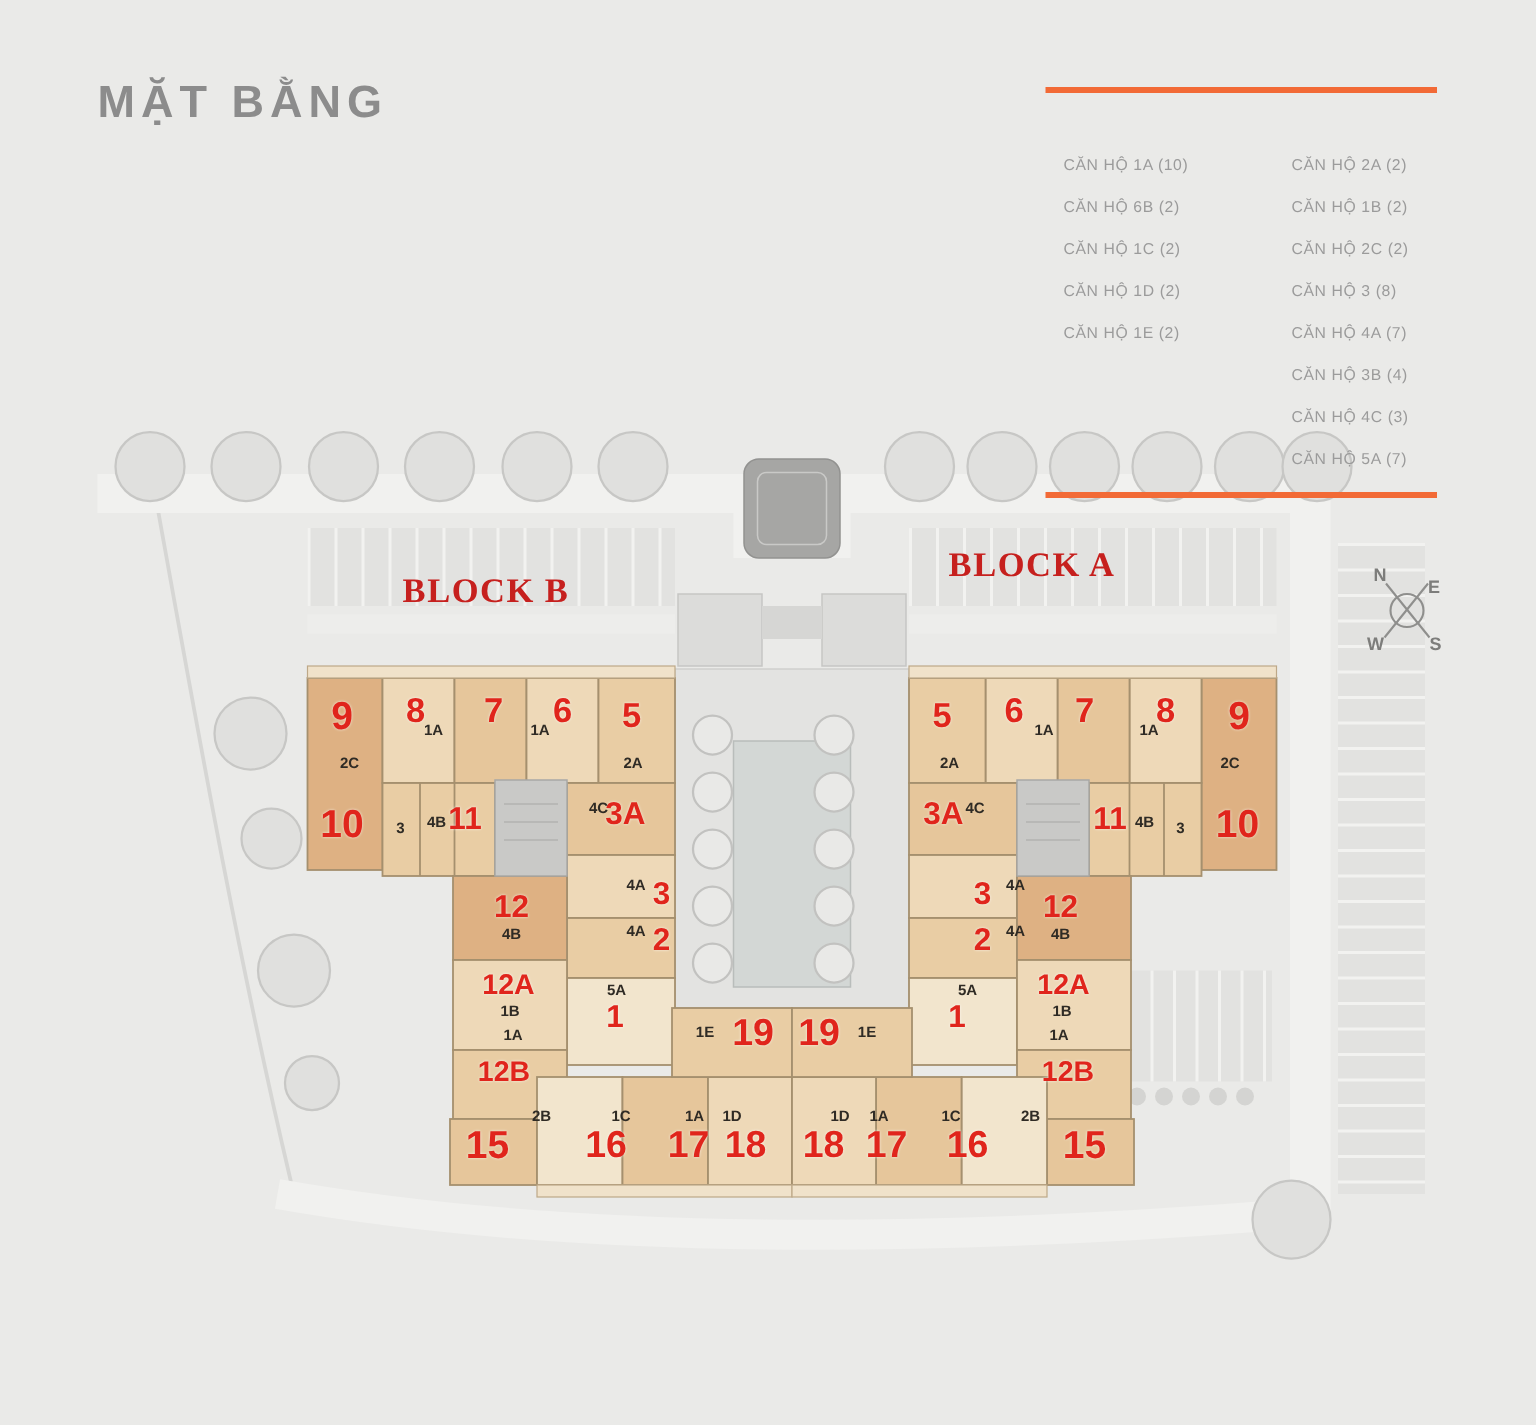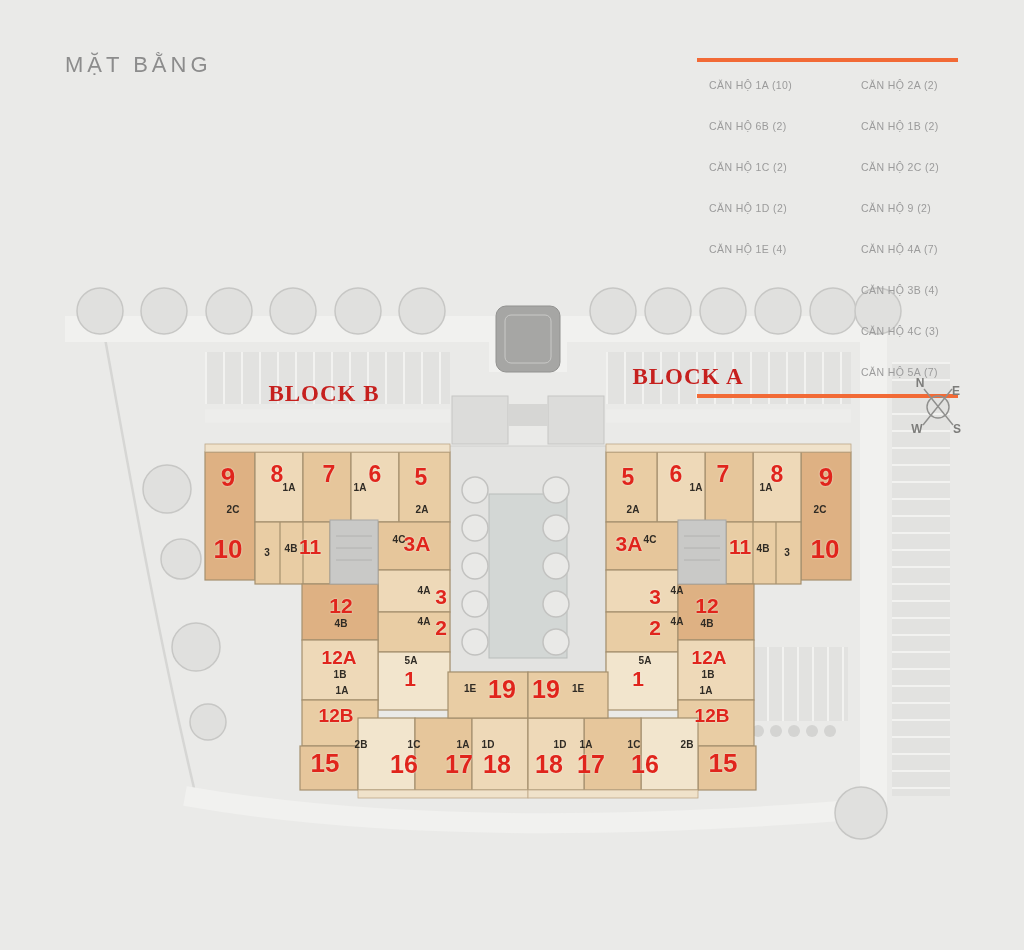--- a/index.html
+++ b/index.html
@@ -7,32 +7,32 @@
   body {
     background:#eaeae8;
     font-family:"Liberation Sans","DejaVu Sans",sans-serif;
     overflow:hidden;
   }
   .canvas { position:relative; width:1024px; height:950px; background:#eaeae8; overflow:hidden; }
   .plan-svg { position:absolute; left:0; top:0; }
 
   .header { position:absolute; left:65px; top:52px; }
   .subtitle {
-    font-size:22px; letter-spacing:4px; color:var(--title-gray,#8c8c8c);
-    font-weight:400;
+    font-size:30px; letter-spacing:4px; color:var(--title-gray,#8c8c8c);
+    font-weight:700;
   }
   .title {
     margin-top:12px; font-size:44px; font-weight:bold;
     color:var(--accent-orange,#f26a36); letter-spacing:1px;
   }
 
   .legend { position:absolute; left:697px; top:58px; width:261px; }
   .legend-rule { height:4px; background:var(--accent-orange,#f26a36); }
   .legend-cols { display:flex; padding:17px 6px 15px 12px; gap:16px; }
-  .legend-col { display:flex; flex-direction:column; gap:28px; width:142px; }
+  .legend-col { display:flex; flex-direction:column; gap:15px; width:142px;margin-top:25px; }
   .legend-col.col2 { width:95px; }
   .legend-item {
     font-size:10.5px; line-height:13px; color:var(--legend-gray,#9b9b9b);
     letter-spacing:0.4px; white-space:nowrap;
   }
 
   .unit-number {
     position:absolute; transform:translate(-50%,-50%);
     color:var(--unit-number-red,#e0251c); font-weight:bold; line-height:1;
     text-shadow:0 0 2px rgba(255,255,255,0.75);
@@ -210,27 +210,27 @@
   </div>
 
   <div class="legend">
     <div class="legend-rule"></div>
     <div class="legend-cols">
       <div class="legend-col">
           <div class="legend-item">CĂN HỘ 1A (10)</div>
           <div class="legend-item">CĂN HỘ 6B (2)</div>
           <div class="legend-item">CĂN HỘ 1C (2)</div>
           <div class="legend-item">CĂN HỘ 1D (2)</div>
-          <div class="legend-item">CĂN HỘ 1E (4)</div>
+          <div class="legend-item">CĂN HỘ 1E (2)</div>
         </div>
       <div class="legend-col col2">
           <div class="legend-item">CĂN HỘ 2A (2)</div>
           <div class="legend-item">CĂN HỘ 1B (2)</div>
           <div class="legend-item">CĂN HỘ 2C (2)</div>
-          <div class="legend-item">CĂN HỘ 9 (2)</div>
+          <div class="legend-item">CĂN HỘ 3 (8)</div>
           <div class="legend-item">CĂN HỘ 4A (7)</div>
           <div class="legend-item">CĂN HỘ 3B (4)</div>
           <div class="legend-item">CĂN HỘ 4C (3)</div>
           <div class="legend-item">CĂN HỘ 5A (7)</div>
         </div>
     </div>
     <div class="legend-rule"></div>
   </div>
 
   <div class="compass">

